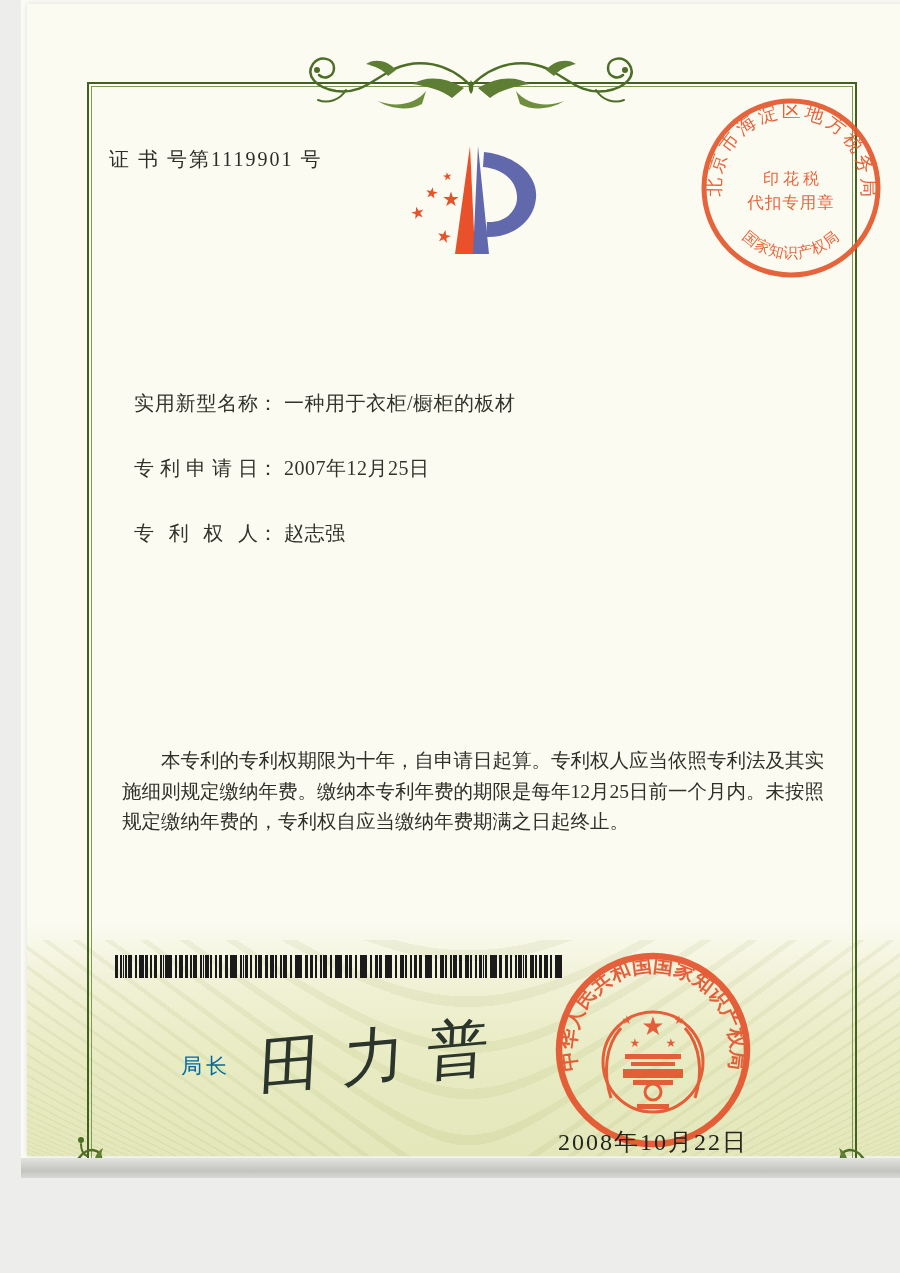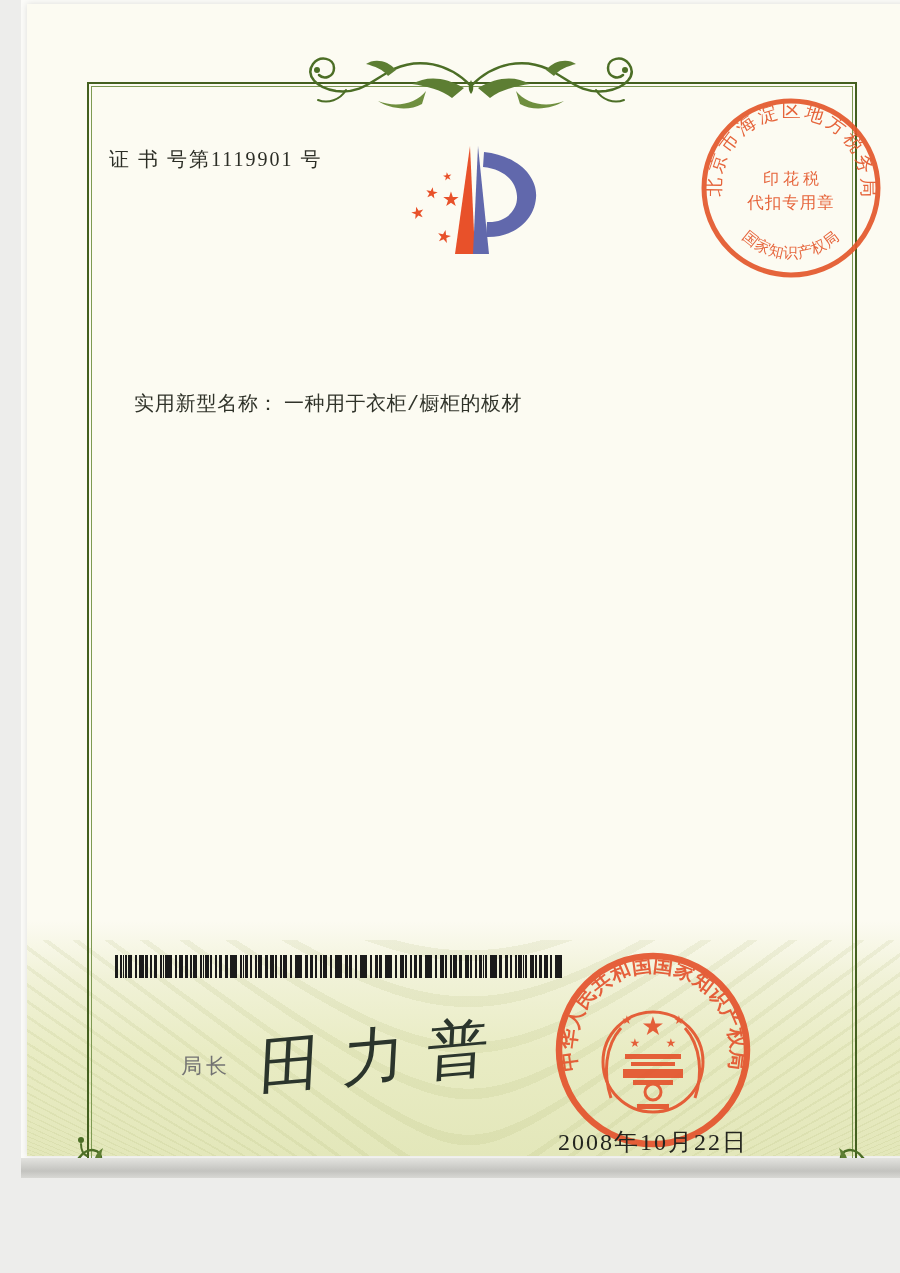--- a/index.html
+++ b/index.html
@@ -24,39 +24,39 @@
 
   
   .cert-no{position:absolute;left:88px;top:146px;font-size:20px;letter-spacing:2px;color:#2c2e26;}
   .logo{position:absolute;left:383px;top:140px;}
   .tax-seal{position:absolute;left:678px;top:96px;opacity:.92;}
   .title{position:absolute;left:0;right:0;top:272px;text-align:center;font-size:48px;
          font-weight:bold;letter-spacing:4px;color:#23271e;}
 
   
   .fields{position:absolute;left:113px;top:390px;width:700px;}
-  .field-row{height:65px;font-size:20px;color:#30332a;white-space:nowrap;font-family:Liberation Mono, monospace;}
+  .field-row{height:65px;font-size:20px;color:#30332a;white-space:nowrap;}
   .field-label{display:inline-block;width:124px;text-align:justify;text-align-last:justify;}
   .field-colon{display:inline-block;margin-right:6px;}
   .field-value{letter-spacing:.5px;}
 
   
   .paragraphs{position:absolute;left:101px;top:746px;width:702px;font-size:19.5px;
               line-height:30.5px;color:#2f3128;text-align:justify;}
   .paragraphs p{margin:0;text-indent:2em;}
 
   
   .barcode{position:absolute;left:94px;top:955px;width:448px;height:23px;
      background-image:
        repeating-linear-gradient(90deg,#1a1a1a 0 2px,rgba(0,0,0,0) 2px 5px),
        repeating-linear-gradient(90deg,#1a1a1a 0 1px,rgba(0,0,0,0) 1px 8px),
        repeating-linear-gradient(90deg,#1a1a1a 0 3px,rgba(0,0,0,0) 3px 13px);}
 
   
-  .sig-label{position:absolute;left:160px;top:1052px;font-size:21px;color:#737373;letter-spacing:4px;}
+  .sig-label{position:absolute;left:160px;top:1052px;font-size:21px;color:#0369a1;letter-spacing:4px;}
   .signature{position:absolute;left:238px;top:1014px;font-size:62px;color:#2b352c;
              letter-spacing:22px;transform:rotate(-5deg) skewX(-8deg);font-weight:500;}
 
   
   .official-seal{position:absolute;left:532px;top:950px;opacity:.9;}
   .issue-date{position:absolute;left:512px;top:1126px;width:240px;text-align:center;
               font-size:24px;letter-spacing:2px;color:#23251f;}
   .page-indicator{position:absolute;left:0;right:0;top:1160px;text-align:center;
                   font-size:17px;letter-spacing:2px;color:#3a3d33;}
 
@@ -133,23 +133,30 @@
     </text>
     <text x="92" y="88" text-anchor="middle" font-size="16" fill="#e4582c" class="seal-text">印 花 税</text>
     <text x="92" y="112" text-anchor="middle" font-size="16.5" fill="#e4582c" class="seal-text" letter-spacing="1">代扣专用章</text>
   </svg>
 
 
   <div class="fields">
     <div class="field-row">
       <span class="field-label">实用新型名称</span><span class="field-colon">：</span><span class="field-value">一种用于衣柜/橱柜的板材</span>
     </div>
+    <div class="field-row">
+      <span class="field-label">专 利 申 请 日</span><span class="field-colon">：</span><span class="field-value">2007年12月25日</span>
+    </div>
+    <div class="field-row">
+      <span class="field-label">专 利 权 人</span><span class="field-colon">：</span><span class="field-value">赵志强</span>
+    </div>
   </div>
 
   <div class="paragraphs">
+    <p>本专利的专利权期限为十年，自申请日起算。专利权人应当依照专利法及其实施细则规定缴纳年费。缴纳本专利年费的期限是每年12月25日前一个月内。未按照规定缴纳年费的，专利权自应当缴纳年费期满之日起终止。</p>
   </div>
 
   <div class="barcode"></div>
 
   <div class="sig-label">局长</div>
   <div class="signature">田力普</div>
 
   <svg class="official-seal" width="200" height="200" viewBox="0 0 200 200">
     <defs>
       <path id="sipoArc" d="M25.4,122.8 A78,78 0 1 1 174.6,122.8"></path>

